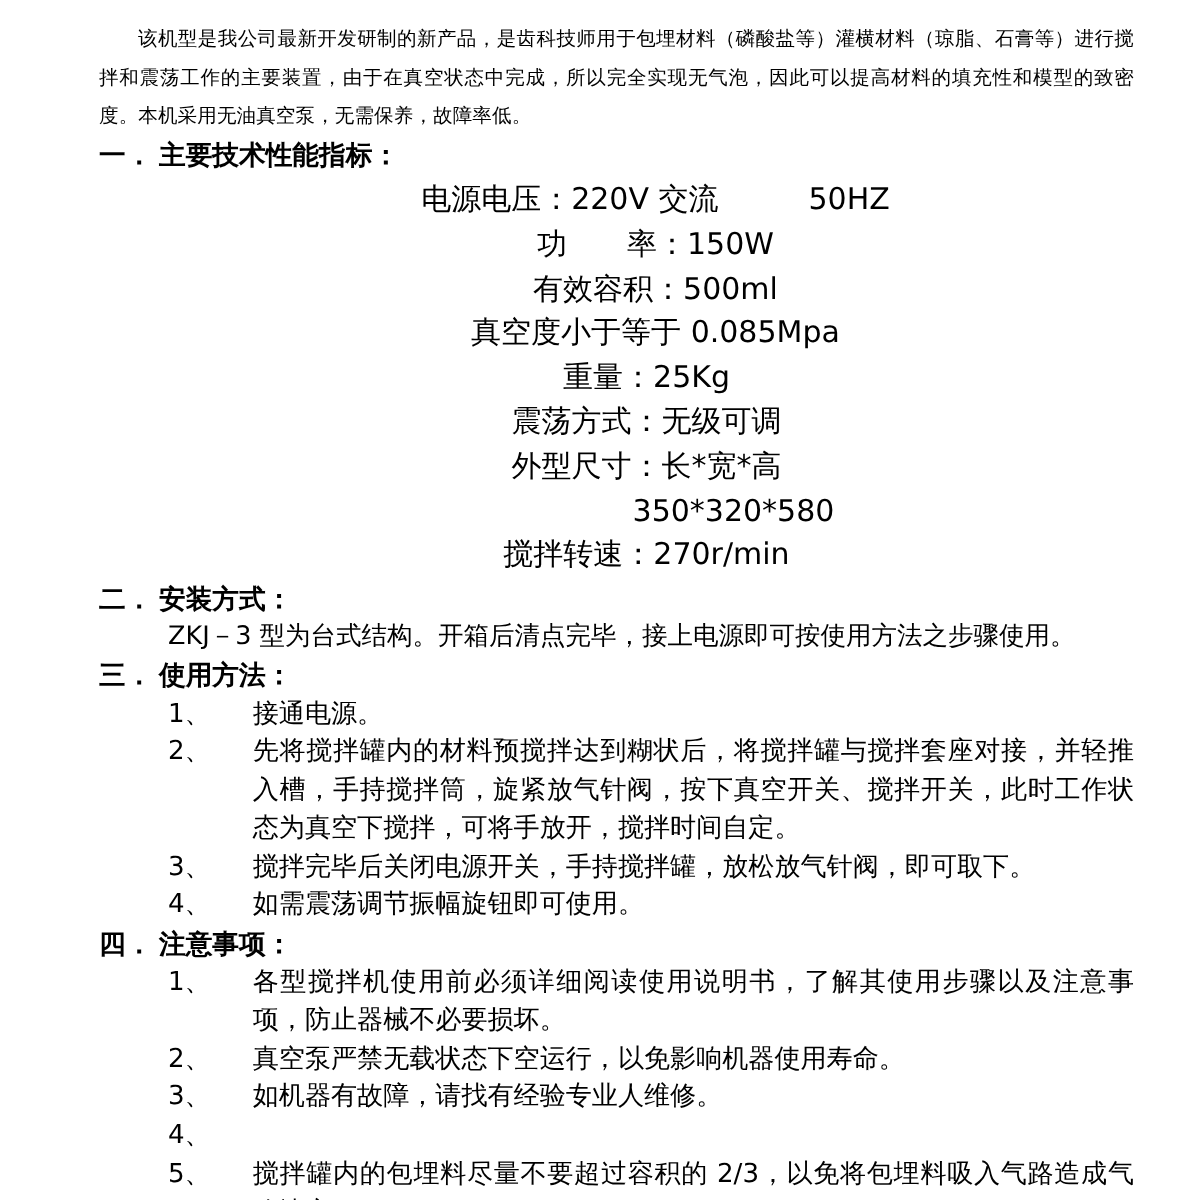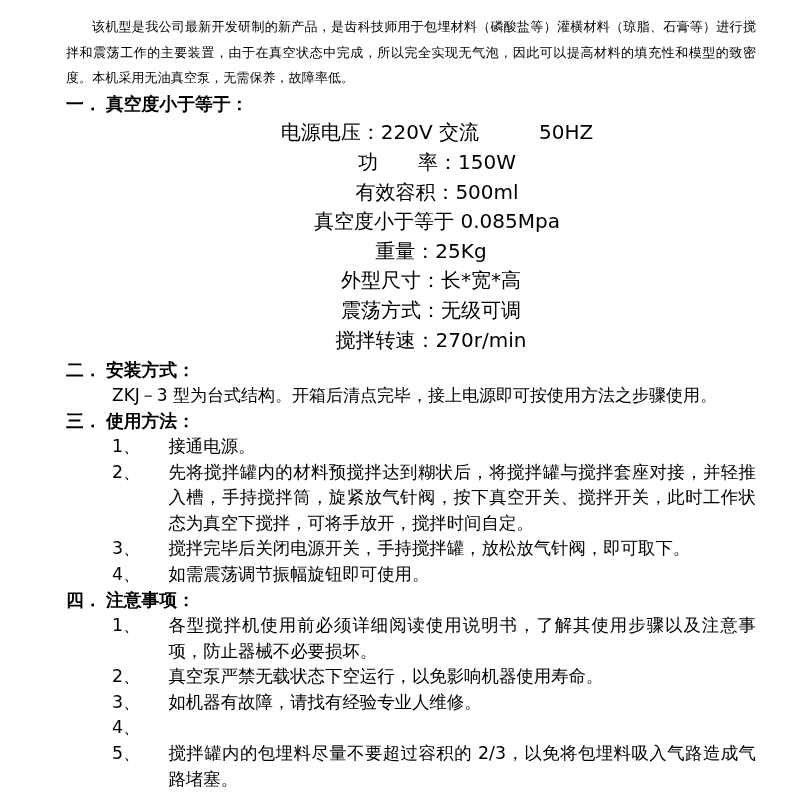--- a/index.html
+++ b/index.html
@@ -101,29 +101,30 @@
 </style>
 </head>
 <body>
 
 <div class="page">
 
   <p class="para indent-first">该机型是我公司最新开发研制的新产品，是齿科技师用于包埋材料（磷酸盐等）灌横材料（琼脂、石膏等）进行搅拌和震荡工作的主要装置，由于在真空状态中完成，所以完全实现无气泡，因此可以提高材料的填充性和模型的致密度。本机采用无油真空泵，无需保养，故障率低。</p>
 
   <div class="section-head">
     <span class="num">一．</span>
-    <span class="htext">真空度小于等于：</span>
+    <span class="htext">主要技术性能指标：</span>
   </div>
   <div class="spec">电源电压：220V 交流　　　50HZ</div>
   <div class="spec">功　　率：150W</div>
   <div class="spec">有效容积：500ml</div>
   <div class="spec">真空度小于等于 0.085Mpa</div>
   <div class="spec less">重量：25Kg</div>
+  <div class="spec less">震荡方式：无级可调</div>
   <div class="spec less">外型尺寸：长*宽*高</div>
-  <div class="spec less">震荡方式：无级可调</div>
+  <div class="spec cont">350*320*580</div>
   <div class="spec less">搅拌转速：270r/min</div>
 
   <div class="section-head">
     <span class="num">二．</span>
     <span class="htext">安装方式：</span>
   </div>
   <div class="block">ZKJ－3 型为台式结构。开箱后清点完毕，接上电源即可按使用方法之步骤使用。</div>
 
   <div class="section-head">
     <span class="num">三．</span>

